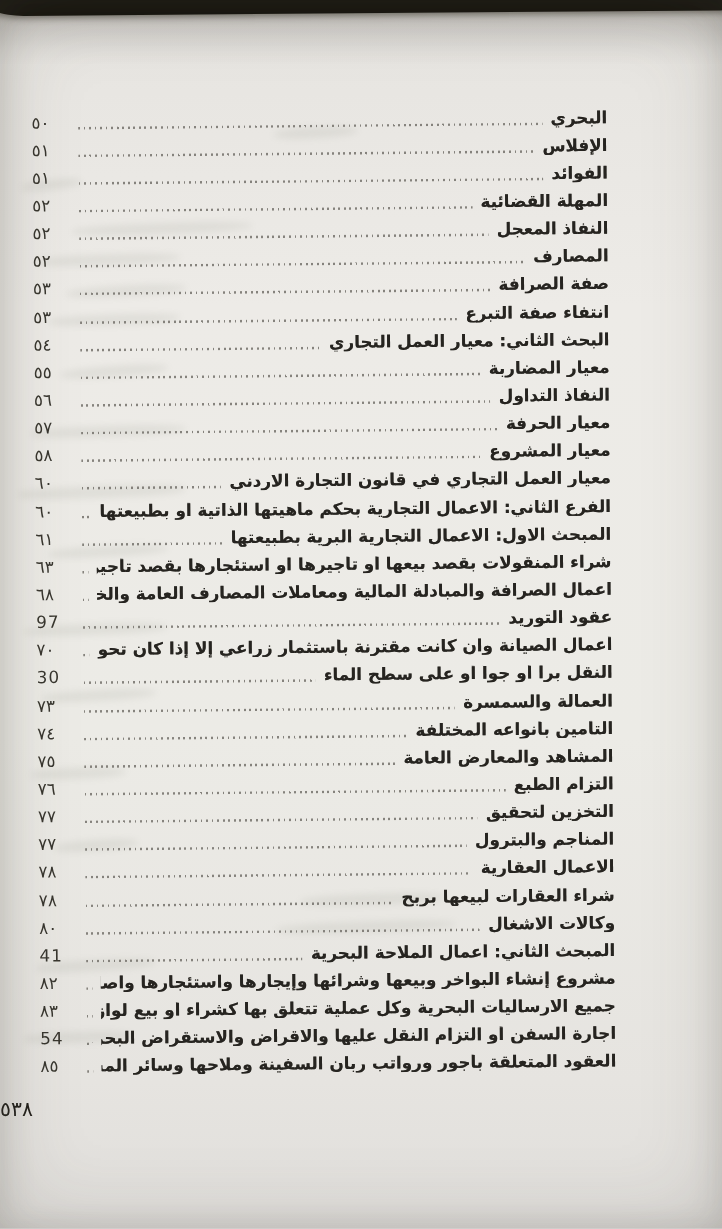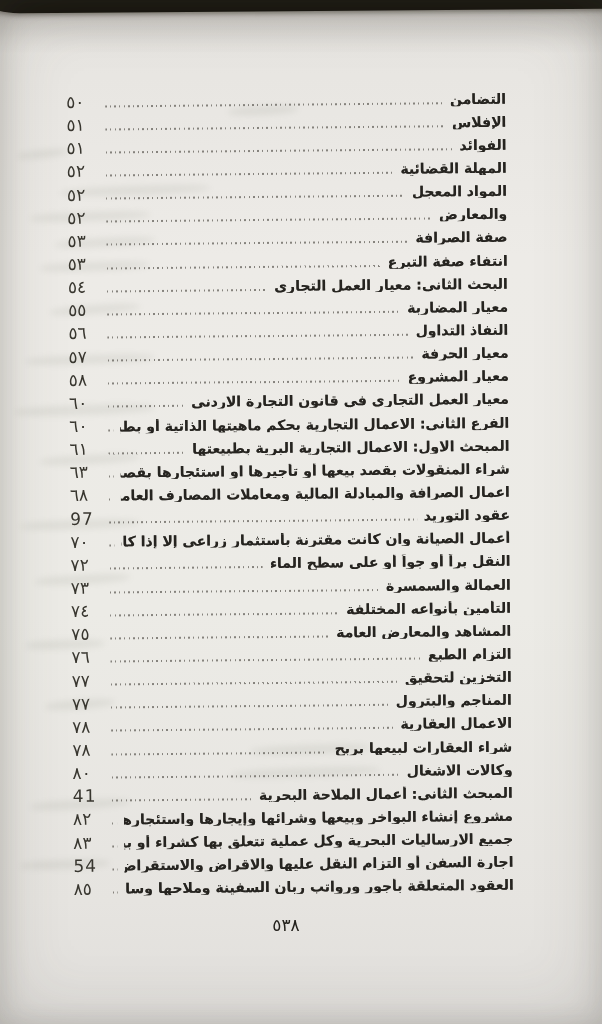--- a/index.html
+++ b/index.html
@@ -35,24 +35,24 @@
     font-size:14px;font-weight:700;color:#262420;line-height:1;
     text-shadow:0 0 .4px rgba(40,38,32,.6);
   }
   .leader{
     flex:1;min-width:5px;height:2px;position:relative;top:4px;margin:0 7px 0 6px;
     background:repeating-linear-gradient(90deg,#73706a 0 1.4px,transparent 1.4px 4.6px);
     opacity:.85;
   }
   .num{
     min-width:33px;direction:ltr;text-align:left;
-    font-size:17px;font-weight:400;color:#38362f;letter-spacing:1px;line-height:1;margin-left:40px;
+    font-size:14px;font-weight:400;color:#38362f;letter-spacing:1px;line-height:1;
   }
   .footer{
-    position:absolute;top:915px;left:0;width:572px;text-align:center;z-index:2;
+    position:absolute;top:915px;left:0;width:572px;text-align:left;z-index:2;
     font-size:17px;color:#23211c;letter-spacing:3px;font-weight:400;
   }
   .ghost{
     position:absolute;z-index:1;pointer-events:none;
     background:rgba(130,134,120,.8);border-radius:45%;
     filter:blur(3px);opacity:.16;
   }
 </style>
 </head>
 <body>
@@ -77,21 +77,21 @@
   <div class="ghost" style="left:25px;top:640px;width:80px;height:9px;transform:rotate(-2deg)"></div>
   <div class="ghost" style="left:45px;top:700px;width:70px;height:9px;transform:rotate(-4deg)"></div>
   <div class="ghost" style="left:250px;top:745px;width:120px;height:9px;transform:rotate(-2deg)"></div>
   <div class="ghost" style="left:230px;top:768px;width:150px;height:9px;transform:rotate(-2deg)"></div>
   <div class="ghost" style="left:30px;top:800px;width:100px;height:9px;transform:rotate(-3deg)"></div>
   <div class="ghost" style="left:20px;top:860px;width:90px;height:9px;transform:rotate(-2deg)"></div>
 </div>
 
 <div class="toc">
   <div class="row">
-    <span class="title">التضامن</span>
+    <span class="title">البحري</span>
     <span class="leader"></span>
     <span class="num">٥٠</span>
   </div>
 
   <div class="row">
     <span class="title">الإفلاس</span>
     <span class="leader"></span>
     <span class="num">٥١</span>
   </div>
 
@@ -101,27 +101,27 @@
     <span class="num">٥١</span>
   </div>
 
   <div class="row">
     <span class="title">المهلة القضائية</span>
     <span class="leader"></span>
     <span class="num">٥٢</span>
   </div>
 
   <div class="row">
-    <span class="title">المواد المعجل</span>
+    <span class="title">النفاذ المعجل</span>
     <span class="leader"></span>
     <span class="num">٥٢</span>
   </div>
 
   <div class="row">
-    <span class="title">والمعارض</span>
+    <span class="title">المصارف</span>
     <span class="leader"></span>
     <span class="num">٥٢</span>
   </div>
 
   <div class="row">
     <span class="title">صفة الصرافة</span>
     <span class="leader"></span>
     <span class="num">٥٣</span>
   </div>
 
@@ -199,21 +199,21 @@
 
   <div class="row">
     <span class="title">أعمال الصيانة وان كانت مقترنة بأستثمار زراعي إلا إذا كان تحويل المواد يتم بعمل يدوي بسيط</span>
     <span class="leader"></span>
     <span class="num">٧٠</span>
   </div>
 
   <div class="row">
     <span class="title">النقل براً أو جواً أو على سطح الماء</span>
     <span class="leader"></span>
-    <span class="num">٧٢</span>
+    <span class="num">30</span>
   </div>
 
   <div class="row">
     <span class="title">العمالة والسمسرة</span>
     <span class="leader"></span>
     <span class="num">٧٣</span>
   </div>
 
   <div class="row">
     <span class="title">التأمين بأنواعه المختلفة</span>

